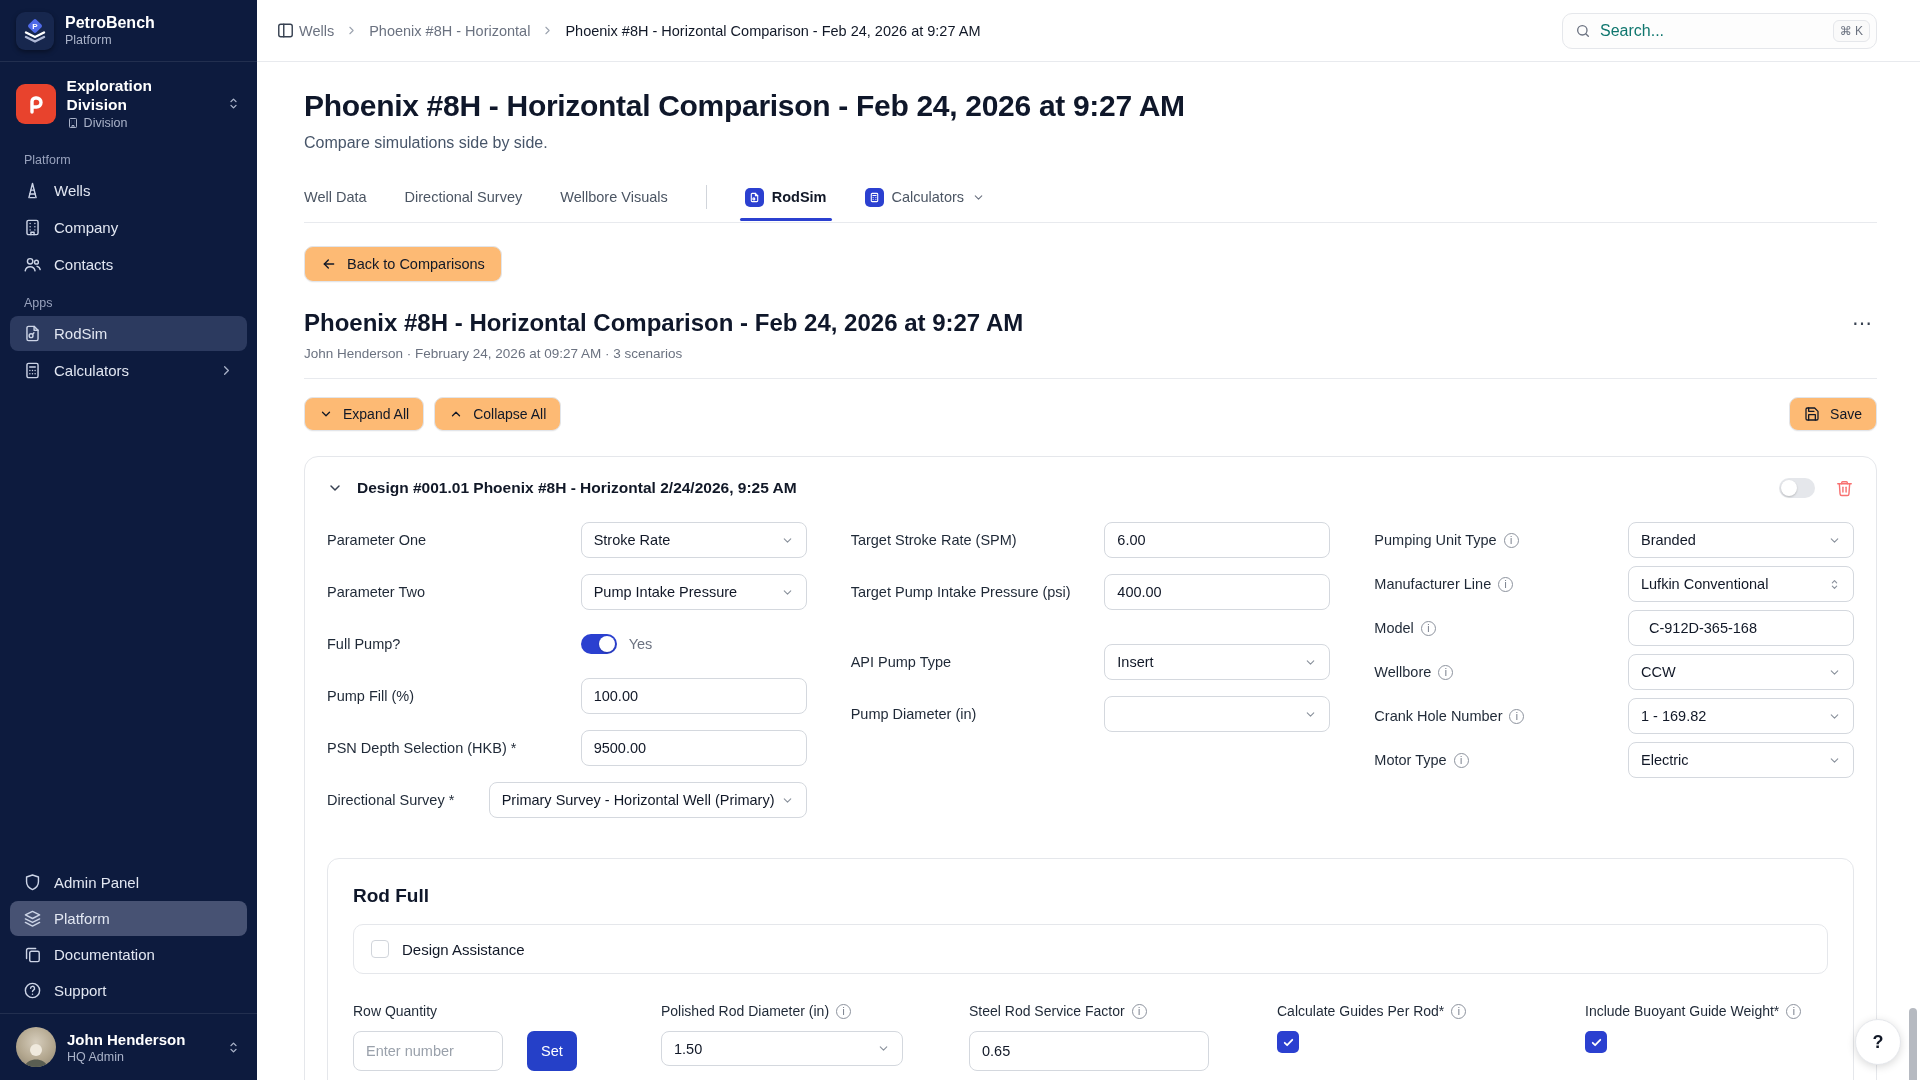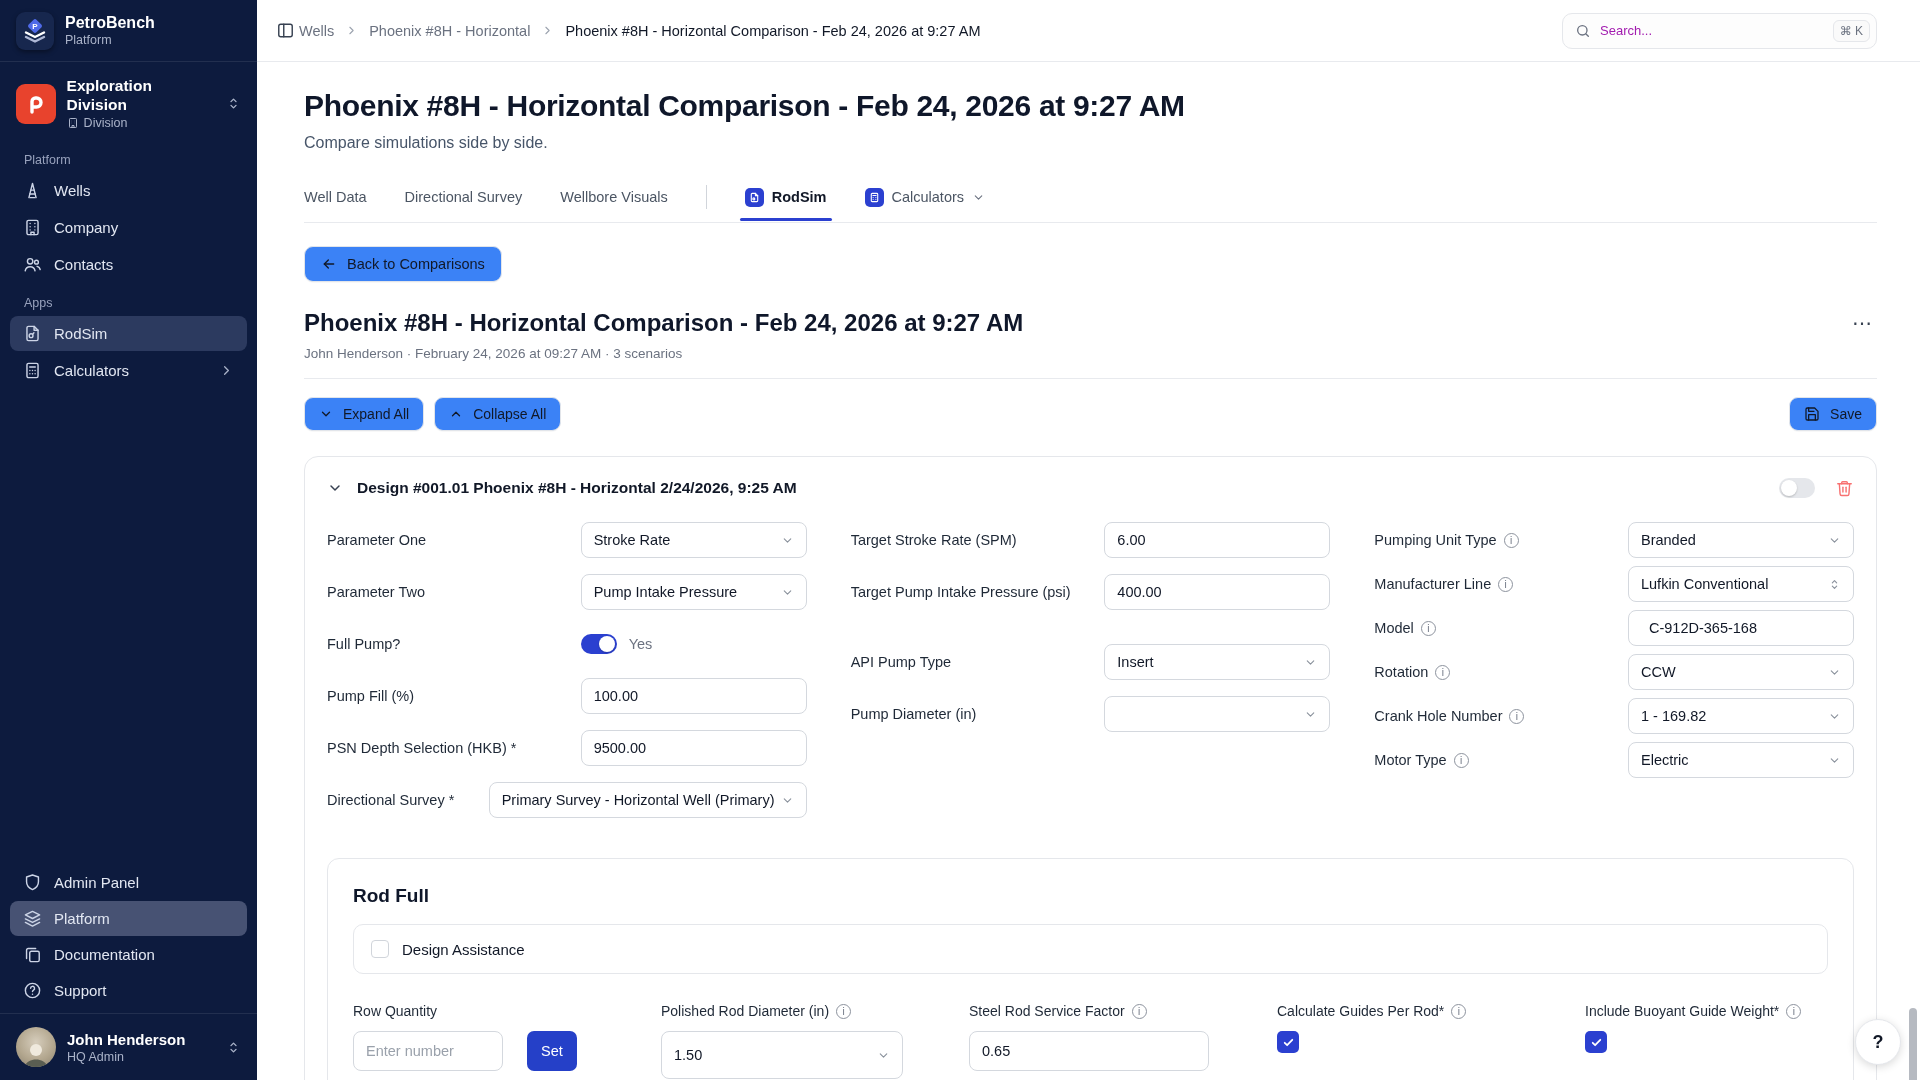--- a/index.html
+++ b/index.html
@@ -35,37 +35,37 @@
 
   
   .main { flex:1; display:flex; flex-direction:column; min-width:0; }
   .topbar { height:62px; border-bottom:1px solid #e8eaee; display:flex; align-items:center; padding:0 43px 0 19px; background:#fff; flex-shrink:0; }
   .crumbs { display:flex; align-items:center; gap:11px; font-size:14.5px; color:#6b7280; }
   .crumb-sep { color:#9ca3af; display:flex; }
   .crumb.current { color:#111827; font-weight:500; }
   .panel-ic { color:#374151; display:flex; margin-right:4px; cursor:pointer; }
   .search { margin-left:auto; width:315px; height:36px; border:1px solid #e5e7eb; border-radius:10px; background:#fdfdfd; display:flex; align-items:center; gap:9px; padding:0 6px 0 12px; cursor:text; }
   .search .mag { color:#6b7280; display:flex; }
-  .search .ph { font-size:13px; color:#a21caf; flex:1; }
+  .search .ph { font-size:16px; color:#0f766e; flex:1; }
   .kbd { border:1px solid #e5e7eb; background:#fafafa; border-radius:6px; font-size:12px; color:#6b7280; padding:3px 6px; }
 
   .content { flex:1; overflow:hidden; }
   .page-head { padding:27px 43px 0 47px; }
   .h1 { font-size:30px; font-weight:700; color:#0f172a; letter-spacing:-.3px; }
   .page-sub { font-size:16px; color:#475569; margin-top:11px; }
   .tabs { margin-top:33px; display:flex; align-items:center; gap:38px; border-bottom:1px solid #e8eaee; }
   .tab { display:flex; align-items:center; gap:8px; padding-bottom:13px; font-size:14.5px; color:#4b5563; position:relative; cursor:pointer; }
   .tab.active { color:#111827; font-weight:600; }
   .tab.active::after { content:""; position:absolute; left:-5px; right:-5px; bottom:-1px; height:3px; border-radius:2px; background:#2b40d0; }
   .tab-vr { width:1px; height:24px; background:#d1d5db; margin-bottom:13px; }
   .mini-tile { width:19px; height:19px; border-radius:5px; background:#2b40d0; display:flex; align-items:center; justify-content:center; color:#fff; }
   .tab .cdn { color:#6b7280; display:flex; }
 
   .page-body { padding:23px 43px 0 47px; }
-  .btn { display:inline-flex; align-items:center; gap:10px; background:#3b82f6; border:1px solid #e2e5ea; border-radius:9px; padding:9px 16px; font-size:14.5px; font-weight:500; color:#111827; cursor:pointer; box-shadow:0 1px 1px rgba(0,0,0,.03); }
+  .btn { display:inline-flex; align-items:center; gap:10px; background:#fdba74; border:1px solid #e2e5ea; border-radius:9px; padding:9px 16px; font-size:14.5px; font-weight:500; color:#111827; cursor:pointer; box-shadow:0 1px 1px rgba(0,0,0,.03); }
   .h2-row { margin-top:27px; display:flex; align-items:flex-start; justify-content:space-between; }
   .h2 { font-size:24px; font-weight:700; color:#0f172a; }
   .more-btn { font-size:20px; color:#374151; letter-spacing:1px; cursor:pointer; line-height:1; padding:4px; }
   .byline { font-size:13.5px; color:#6b7280; margin-top:9px; }
   .hr { border:none; border-top:1px solid #e8eaee; margin-top:17px; }
   .toolbar { margin-top:18px; display:flex; align-items:center; gap:10px; }
   .toolbar .btn { padding:8px 14px; font-size:14px; }
   .save-btn { margin-left:auto; }
 
   
@@ -99,21 +99,21 @@
   .cb.checked { width:22px; height:22px; border:none; border-radius:5px; background:#2b40d0; display:flex; align-items:center; justify-content:center; color:#fff; }
   .assist-label { font-size:15px; color:#111827; }
   .rodrow { margin-top:29px; display:flex; gap:24px; }
   .rgrp { width:284px; flex-shrink:0; }
   .rgrp:last-child { width:auto; }
   .rlabel { font-size:14px; color:#1f2937; display:flex; align-items:center; margin-bottom:12px; }
   .rctl { display:flex; align-items:center; gap:24px; }
   .rinput { height:40px; border:1px solid #d4d8de; border-radius:8px; padding:16px 12px; font-size:14.5px; font-family:"Liberation Sans",sans-serif; color:#111827; outline:none; }
   .rinput::placeholder { color:#9aa1ab; }
   .setbtn { height:40px; width:50px; border:none; border-radius:7px; background:#2540c8; color:#fff; font-size:14.5px; font-weight:500; cursor:pointer; }
-  .rsel { width:242px; height:48px; border:1px solid #d4d8de; border-radius:8px; display:flex; align-items:center; justify-content:space-between; padding:0 12px; font-size:14.5px; color:#111827; }
+  .rsel { width:242px; height:35px; border:1px solid #d4d8de; border-radius:8px; display:flex; align-items:center; justify-content:space-between; padding:0 12px; font-size:14.5px; color:#111827; }
   .rsel .cdn { color:#8a919c; display:flex; }
 
   .helpbtn { position:fixed; right:19px; bottom:15px; width:46px; height:46px; border-radius:50%; background:#fff; border:1px solid #e5e7eb; box-shadow:0 2px 8px rgba(0,0,0,.15); display:flex; align-items:center; justify-content:center; font-size:18px; font-weight:700; color:#111827; cursor:pointer; }
   .scrollthumb { position:fixed; right:3px; top:1008px; width:8px; height:120px; border-radius:4px; background:#b6bac1; }
 </style>
 </head>
 <body>
 
 <aside class="sidebar">
   <div class="side-head">
@@ -553,21 +553,21 @@
             </div>
             <div class="frow">
               <span class="flabel">
                   <span>Model</span>
                   <span class="info">i</span>
                 </span>
               <input class="ctrl rinput" style="height: 36px; text-align: left; padding-left: 20px;" value="C-912D-365-168">
             </div>
             <div class="frow">
               <span class="flabel">
-                  <span>Rotation</span>
+                  <span>Wellbore</span>
                   <span class="info">i</span>
                 </span>
               <div class="ctrl">
                 <span>CCW</span>
                 <span class="cdn">
                     <svg width="13" height="13" viewBox="0 0 24 24" fill="none" stroke="currentColor" stroke-width="2" stroke-linecap="round" stroke-linejoin="round">
                       <path d="m6 9 6 6 6-6"></path>
                     </svg>
                   </span>
               </div>

